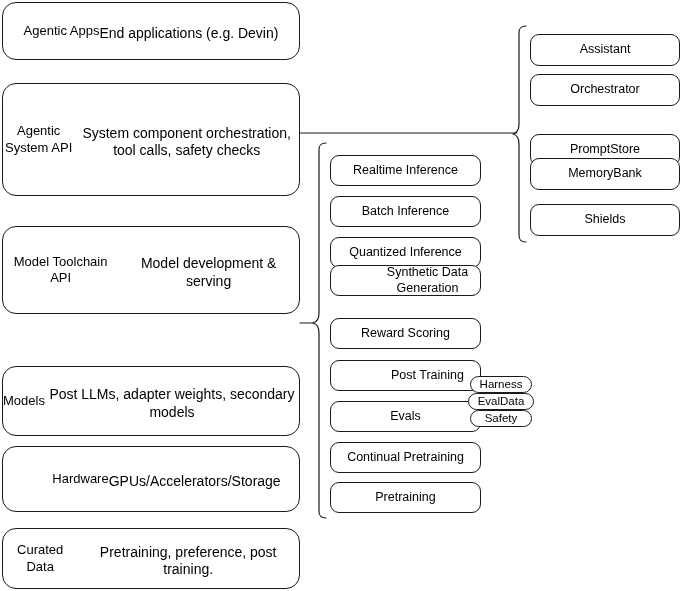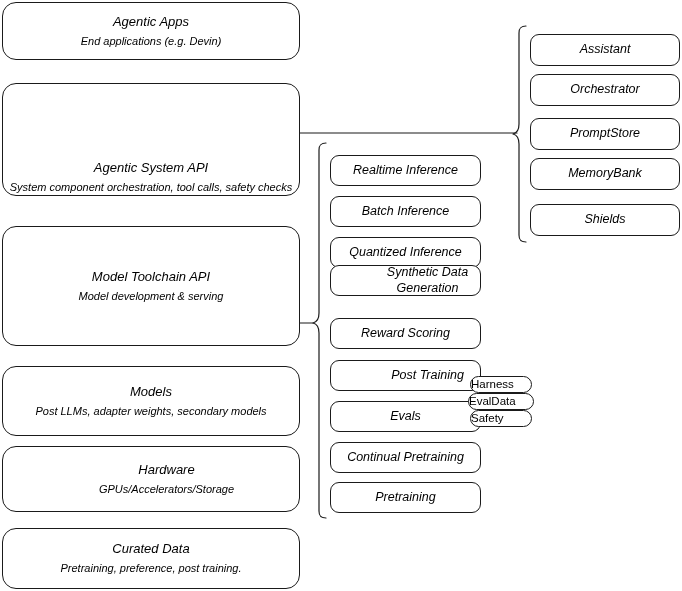--- a/index.html
+++ b/index.html
@@ -20,39 +20,38 @@
     left: 0; top: 0;
     width: 682px;
     height: 591px;
   }
   .node {
     position: absolute;
     box-sizing: border-box;
     border: 1px solid #1a1a1a;
     background: #ffffff;
     display: flex;
-    flex-direction: column;
+    flex-direction: row;
     align-items: center;
     justify-content: center;
     text-align: center;
     line-height: 1.25;
-    font-style: italic;
   }
   
   .layer {
     border-radius: 14px;
     left: 2px;
     width: 298px;
   }
   .layer .title {
     font-size: 13px;
     color: #000;
   }
   .layer .sub {
-    font-size: 11px;
+    font-size: 14px;
     color: #000;
     margin-top: 5px;
   }
   
   .cap {
     border-radius: 9px;
     font-size: 12.5px;
     height: 31px;
   }
   .mid {
@@ -68,21 +67,21 @@
   
   .tag {
     position: absolute;
     box-sizing: border-box;
     border: 1px solid #1a1a1a;
     background: #ffffff;
     border-radius: 999px;
     font-size: 11.5px;
     display: flex;
     align-items: center;
-    justify-content: flex-start;
+    justify-content: center;
     text-align: center;
     line-height: 1;
   }
   svg.lines {
     position: absolute;
     left: 0; top: 0;
     width: 682px;
     height: 591px;
     overflow: visible;
     pointer-events: none;
@@ -114,21 +113,21 @@
   <div class="node layer" style="top:2px; height:58px;">
     <div class="title">Agentic Apps</div>
     <div class="sub">End applications (e.g. Devin)</div>
   </div>
 
   <div class="node layer" style="top:83px; height:113px;justify-content:flex-end;">
     <div class="title">Agentic System API</div>
     <div class="sub">System component orchestration, tool calls, safety checks</div>
   </div>
 
-  <div class="node layer" style="top:226px; height:120px;">
+  <div class="node layer" style="top:226px; height:88px;">
     <div class="title">Model Toolchain API</div>
     <div class="sub">Model development &amp; serving</div>
   </div>
 
   <div class="node layer" style="top:366px; height:70px;">
     <div class="title">Models</div>
     <div class="sub">Post LLMs, adapter weights, secondary models</div>
   </div>
 
   <div class="node layer" style="top:446px; height:66px;padding-left:31px;">
@@ -178,21 +177,21 @@
   <div class="tag" style="left:470px; top:410px; width:62px; height:17px;">
     <span>Safety</span>
   </div>
 
   <div class="node cap rgt" style="top:34px;">
     <span>Assistant</span>
   </div>
   <div class="node cap rgt" style="top:74px;">
     <span>Orchestrator</span>
   </div>
-  <div class="node cap rgt" style="top:118px;">
+  <div class="node cap rgt" style="top:134px;">
     <span>PromptStore</span>
   </div>
   <div class="node cap rgt" style="top:158px;">
     <span>MemoryBank</span>
   </div>
   <div class="node cap rgt" style="top:204px;">
     <span>Shields</span>
   </div>
 
 </div>

